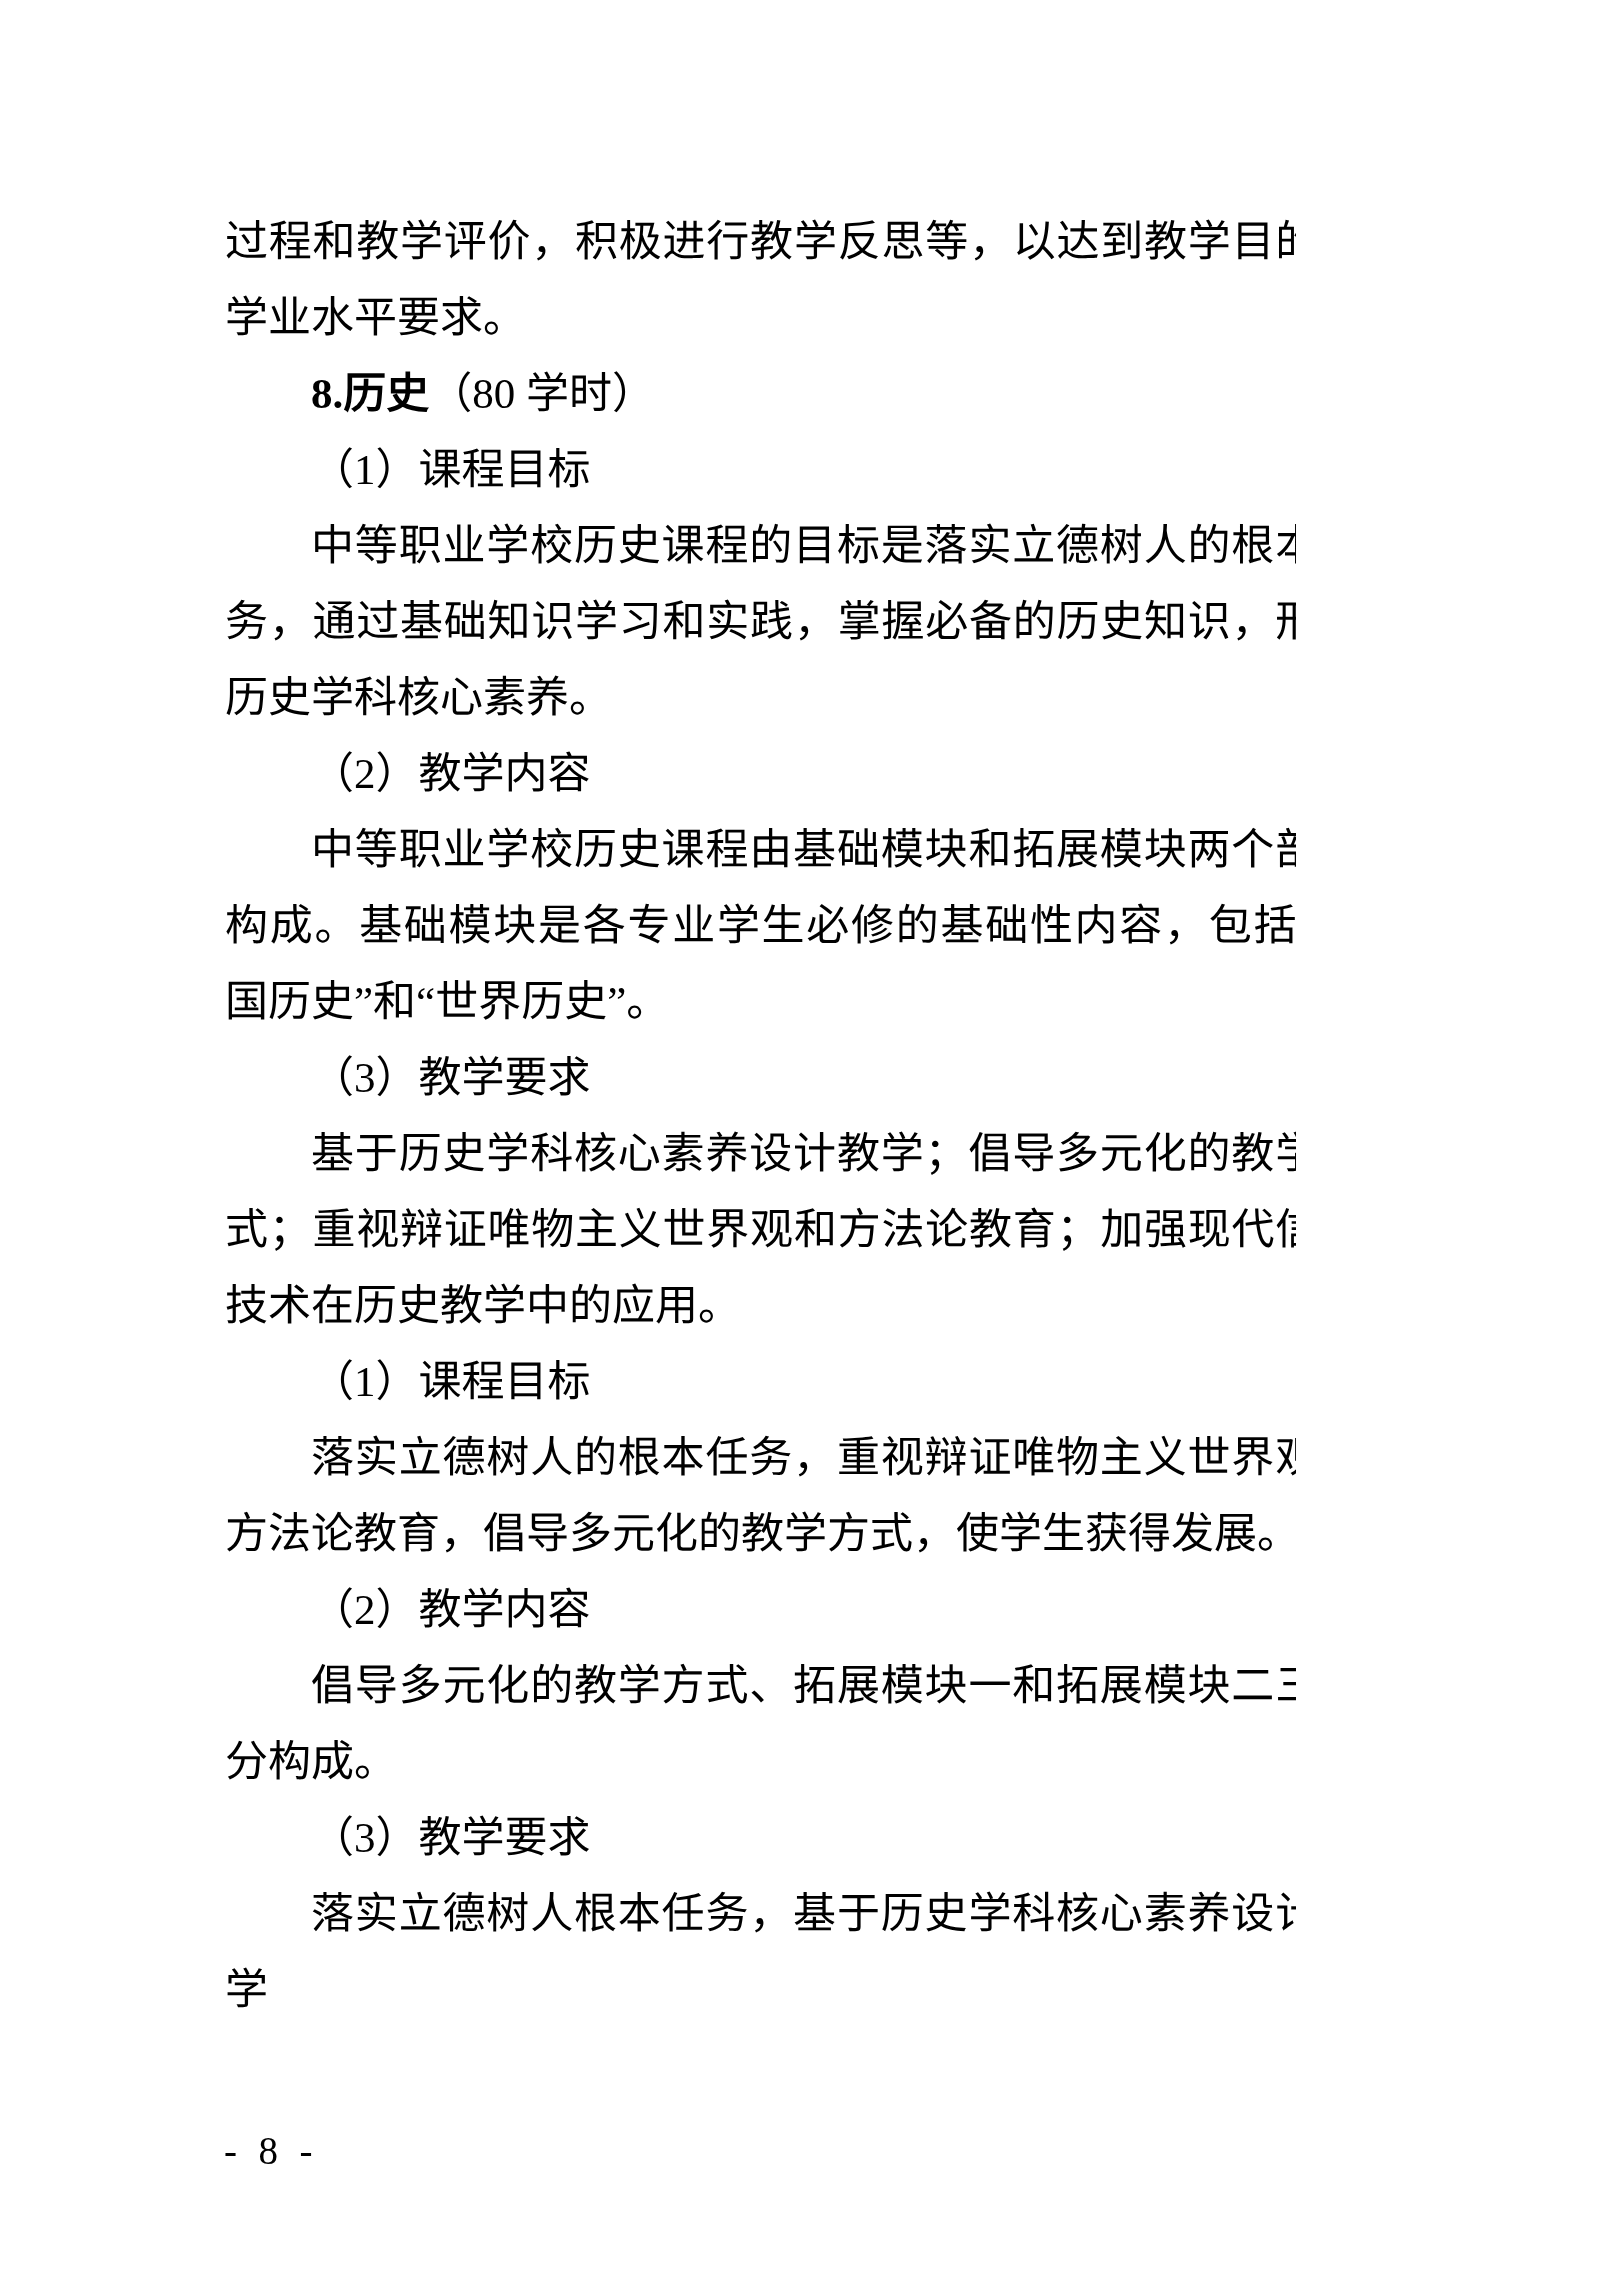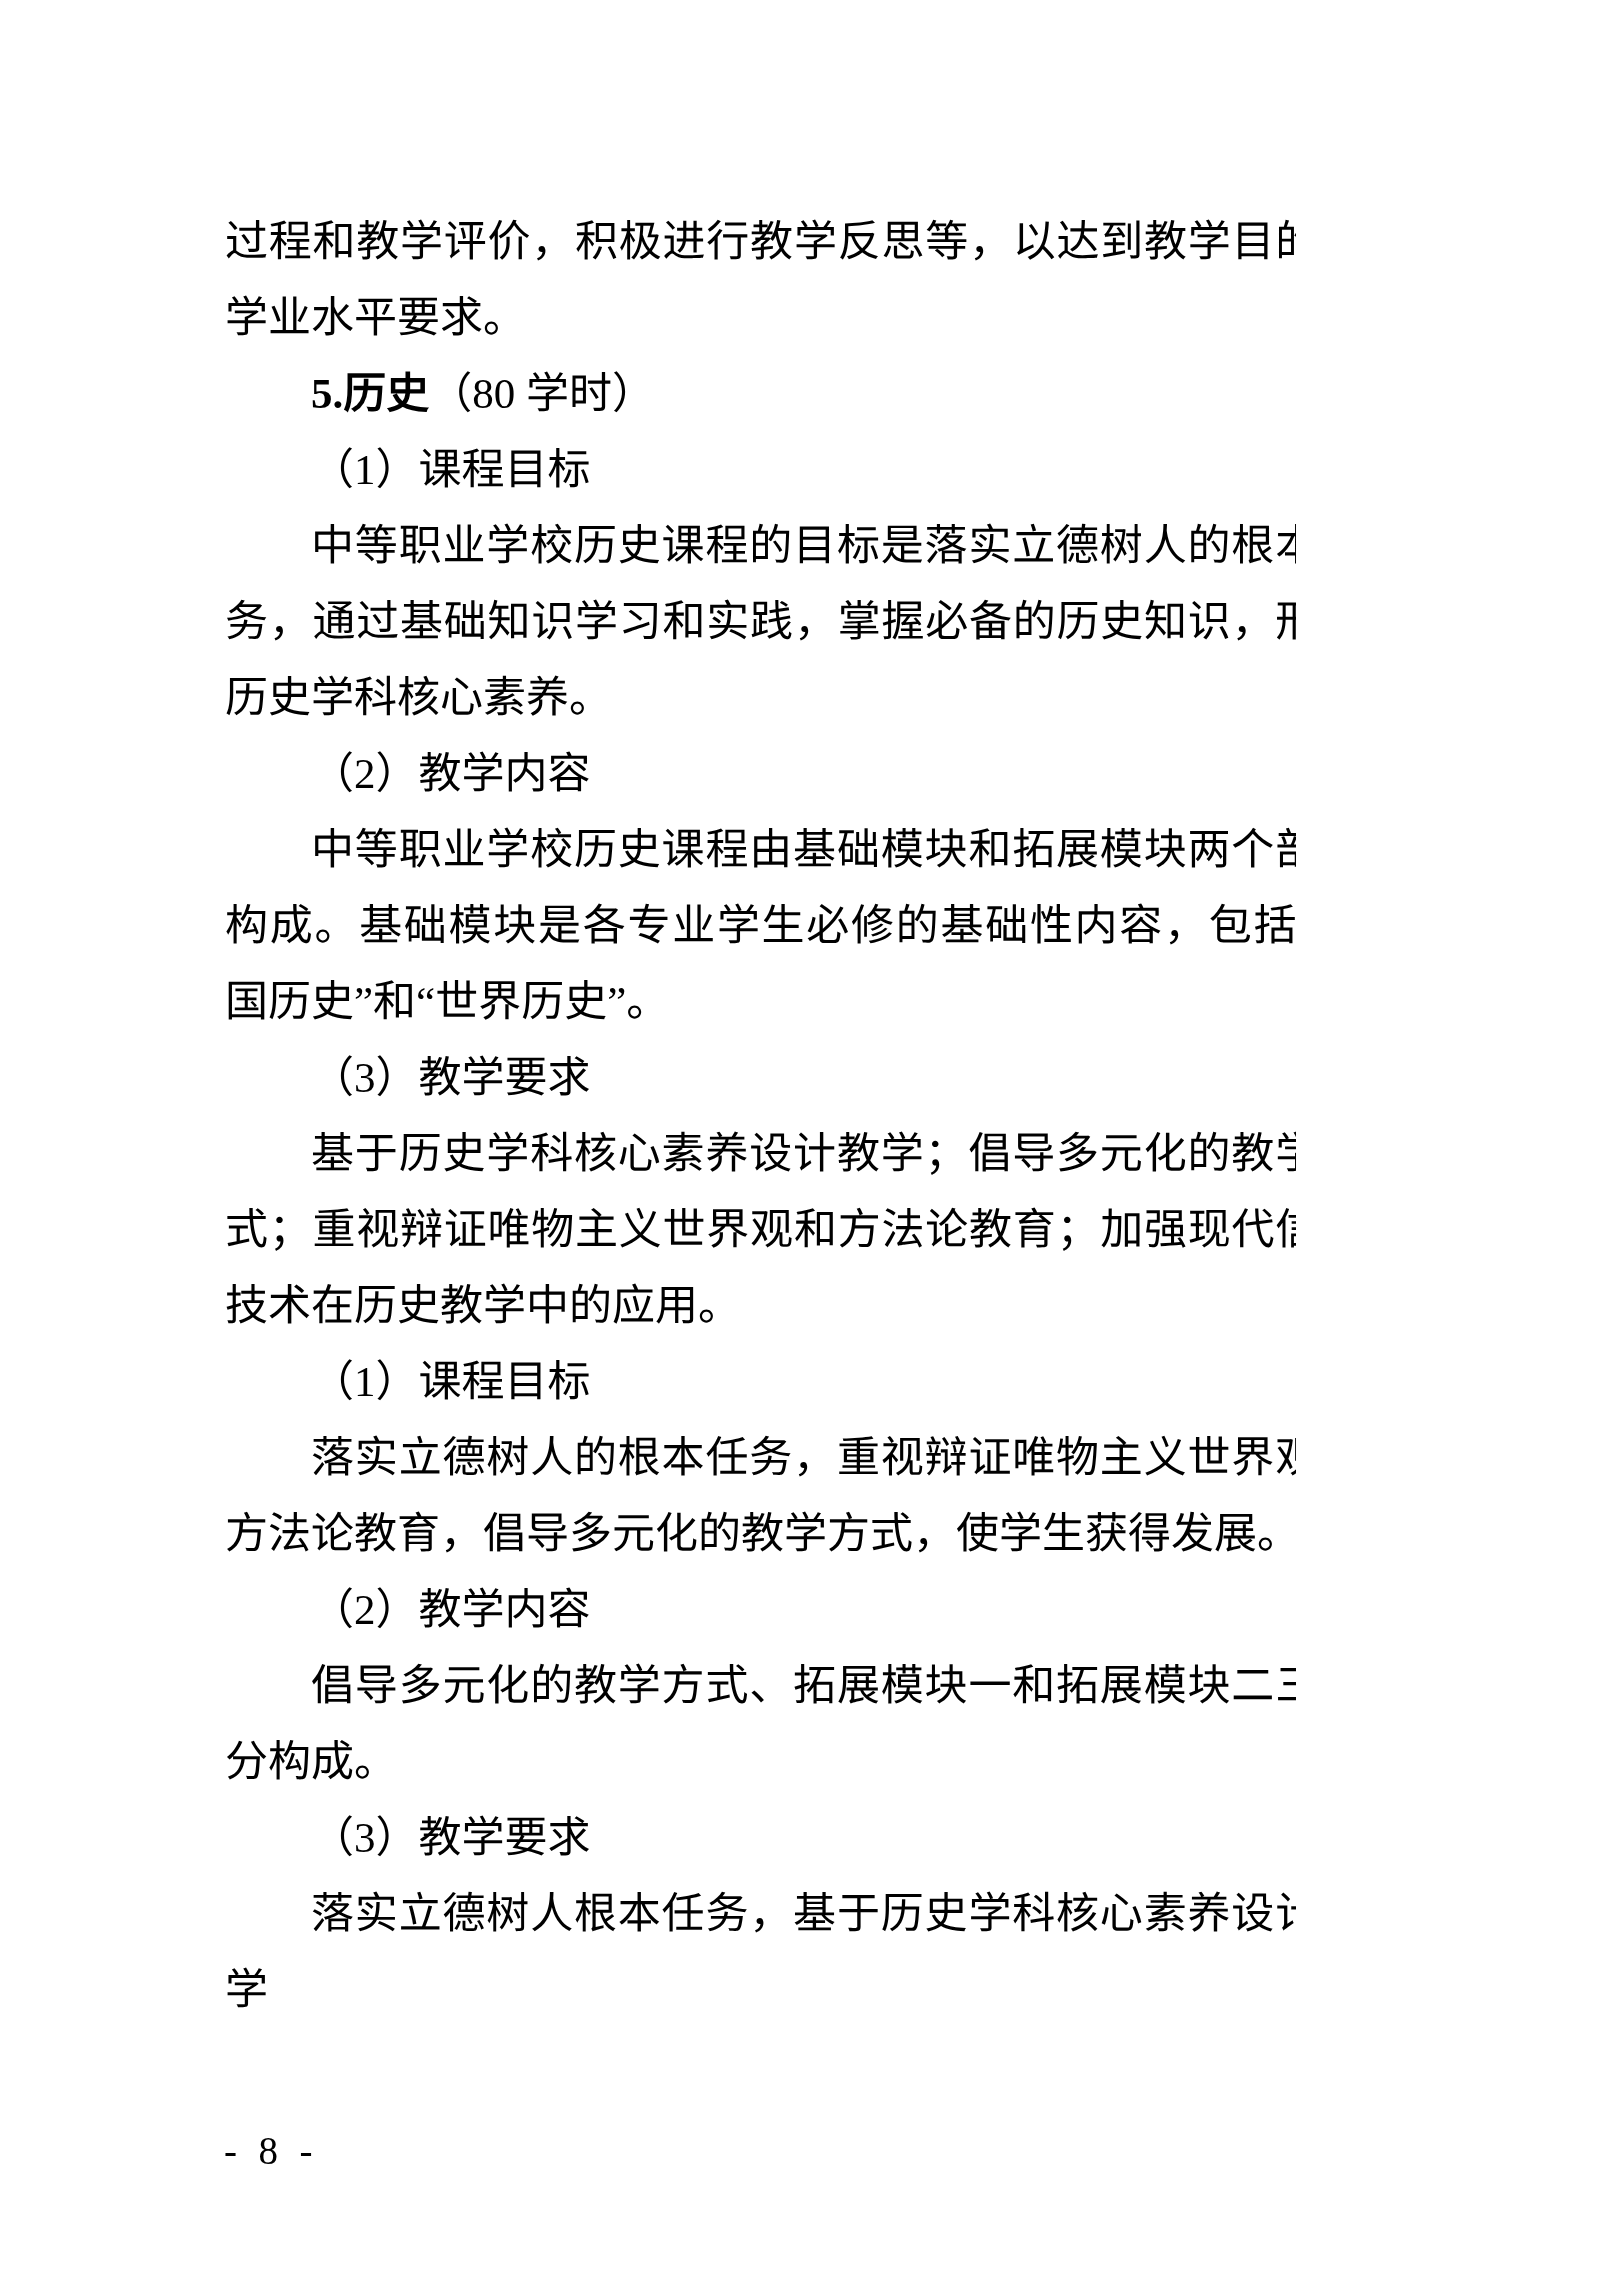--- a/index.html
+++ b/index.html
@@ -51,21 +51,21 @@
 </style>
 </head>
 <body>
 
 <div class="page">
 
   <div class="doc-body">
 
     <p class="noindent">过程和教学评价，积极进行教学反思等，以达到教学目的和学业水平要求。</p>
 
-    <p><span class="heading-bold">5.历史</span><span>（80 学时）</span></p>
+    <p><span class="heading-bold">8.历史</span><span>（80 学时）</span></p>
 
     <p>（1）课程目标</p>
 
     <p>中等职业学校历史课程的目标是落实立德树人的根本任务，通过基础知识学习和实践，掌握必备的历史知识，形成历史学科核心素养。</p>
 
     <p>（2）教学内容</p>
 
     <p>中等职业学校历史课程由基础模块和拓展模块两个部分构成。基础模块是各专业学生必修的基础性内容，包括“中国历史”和“世界历史”。</p>
 
     <p>（3）教学要求</p>

